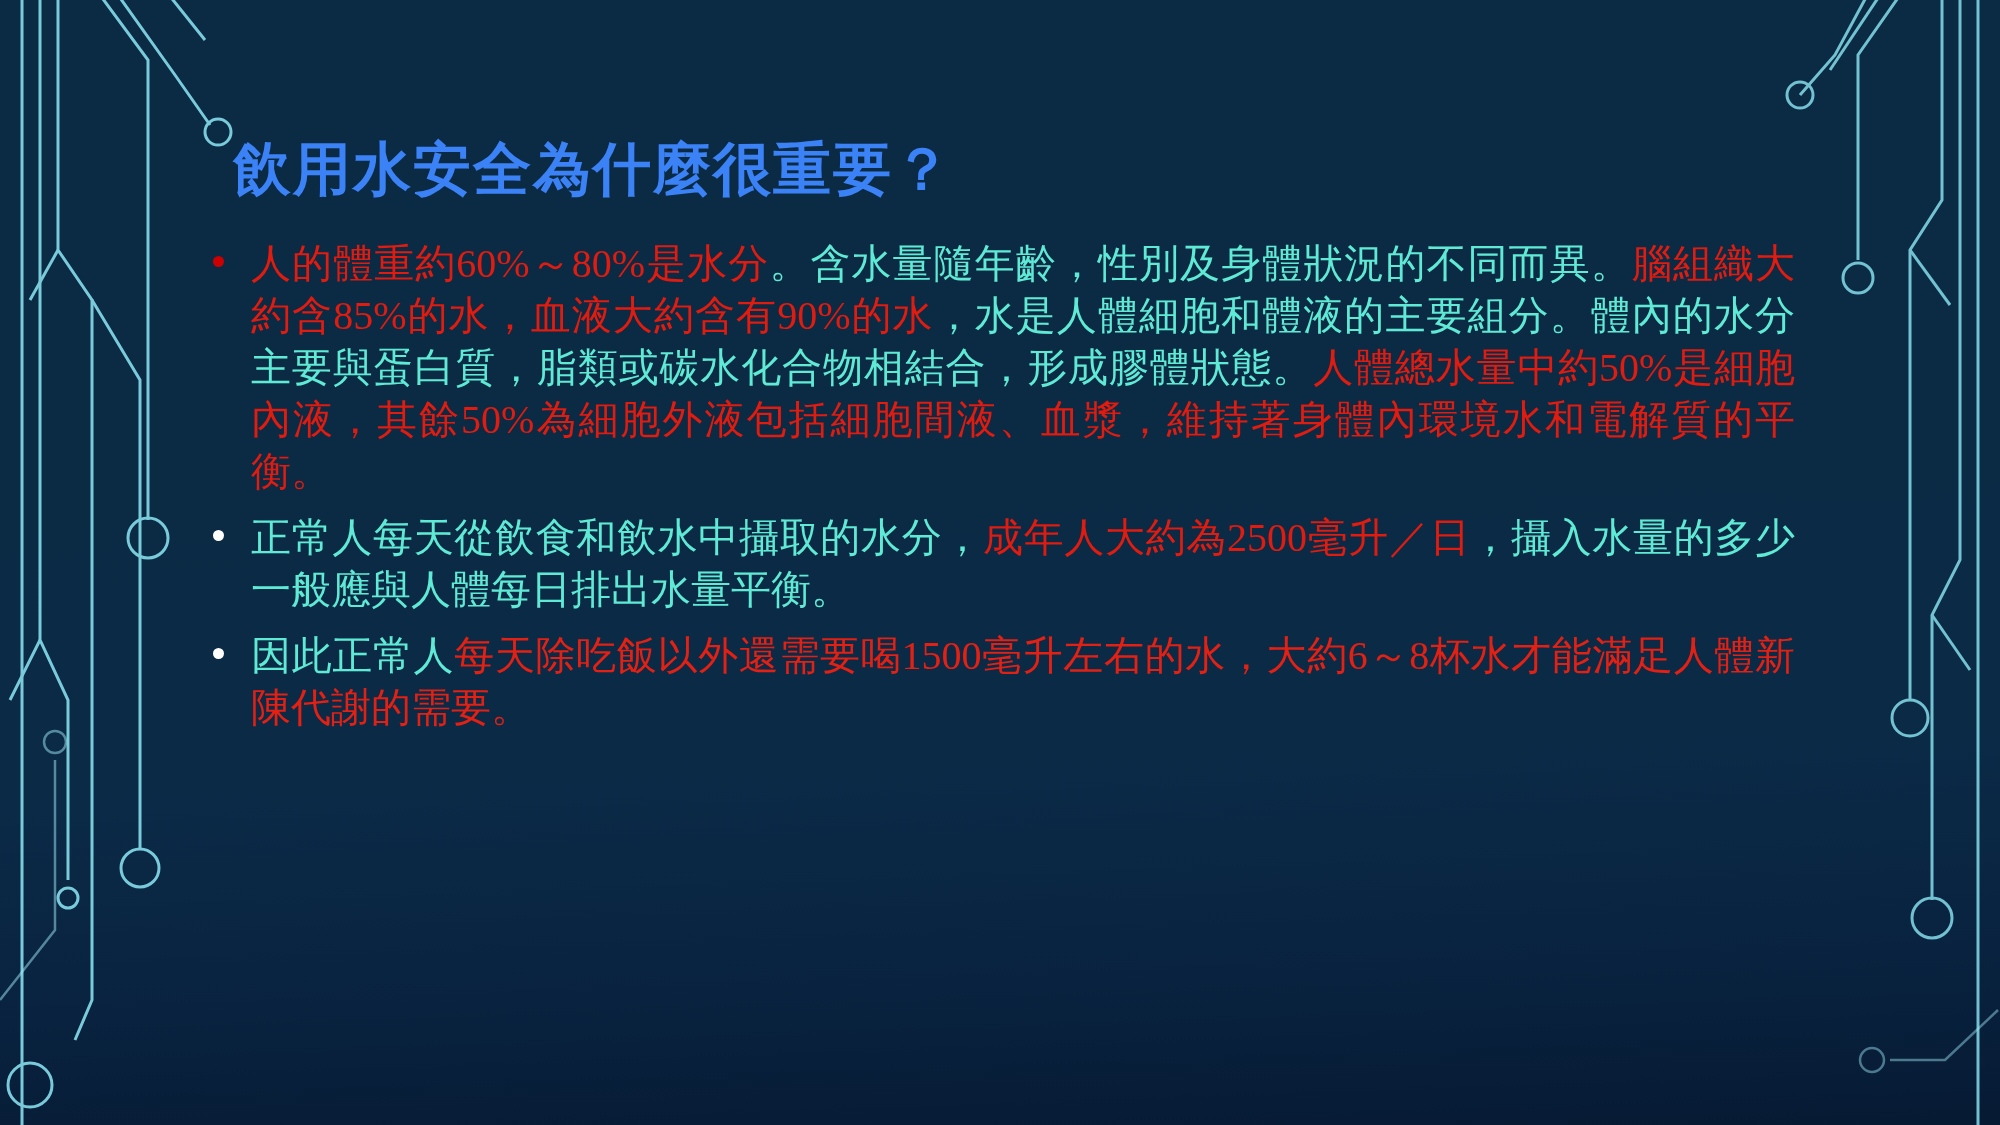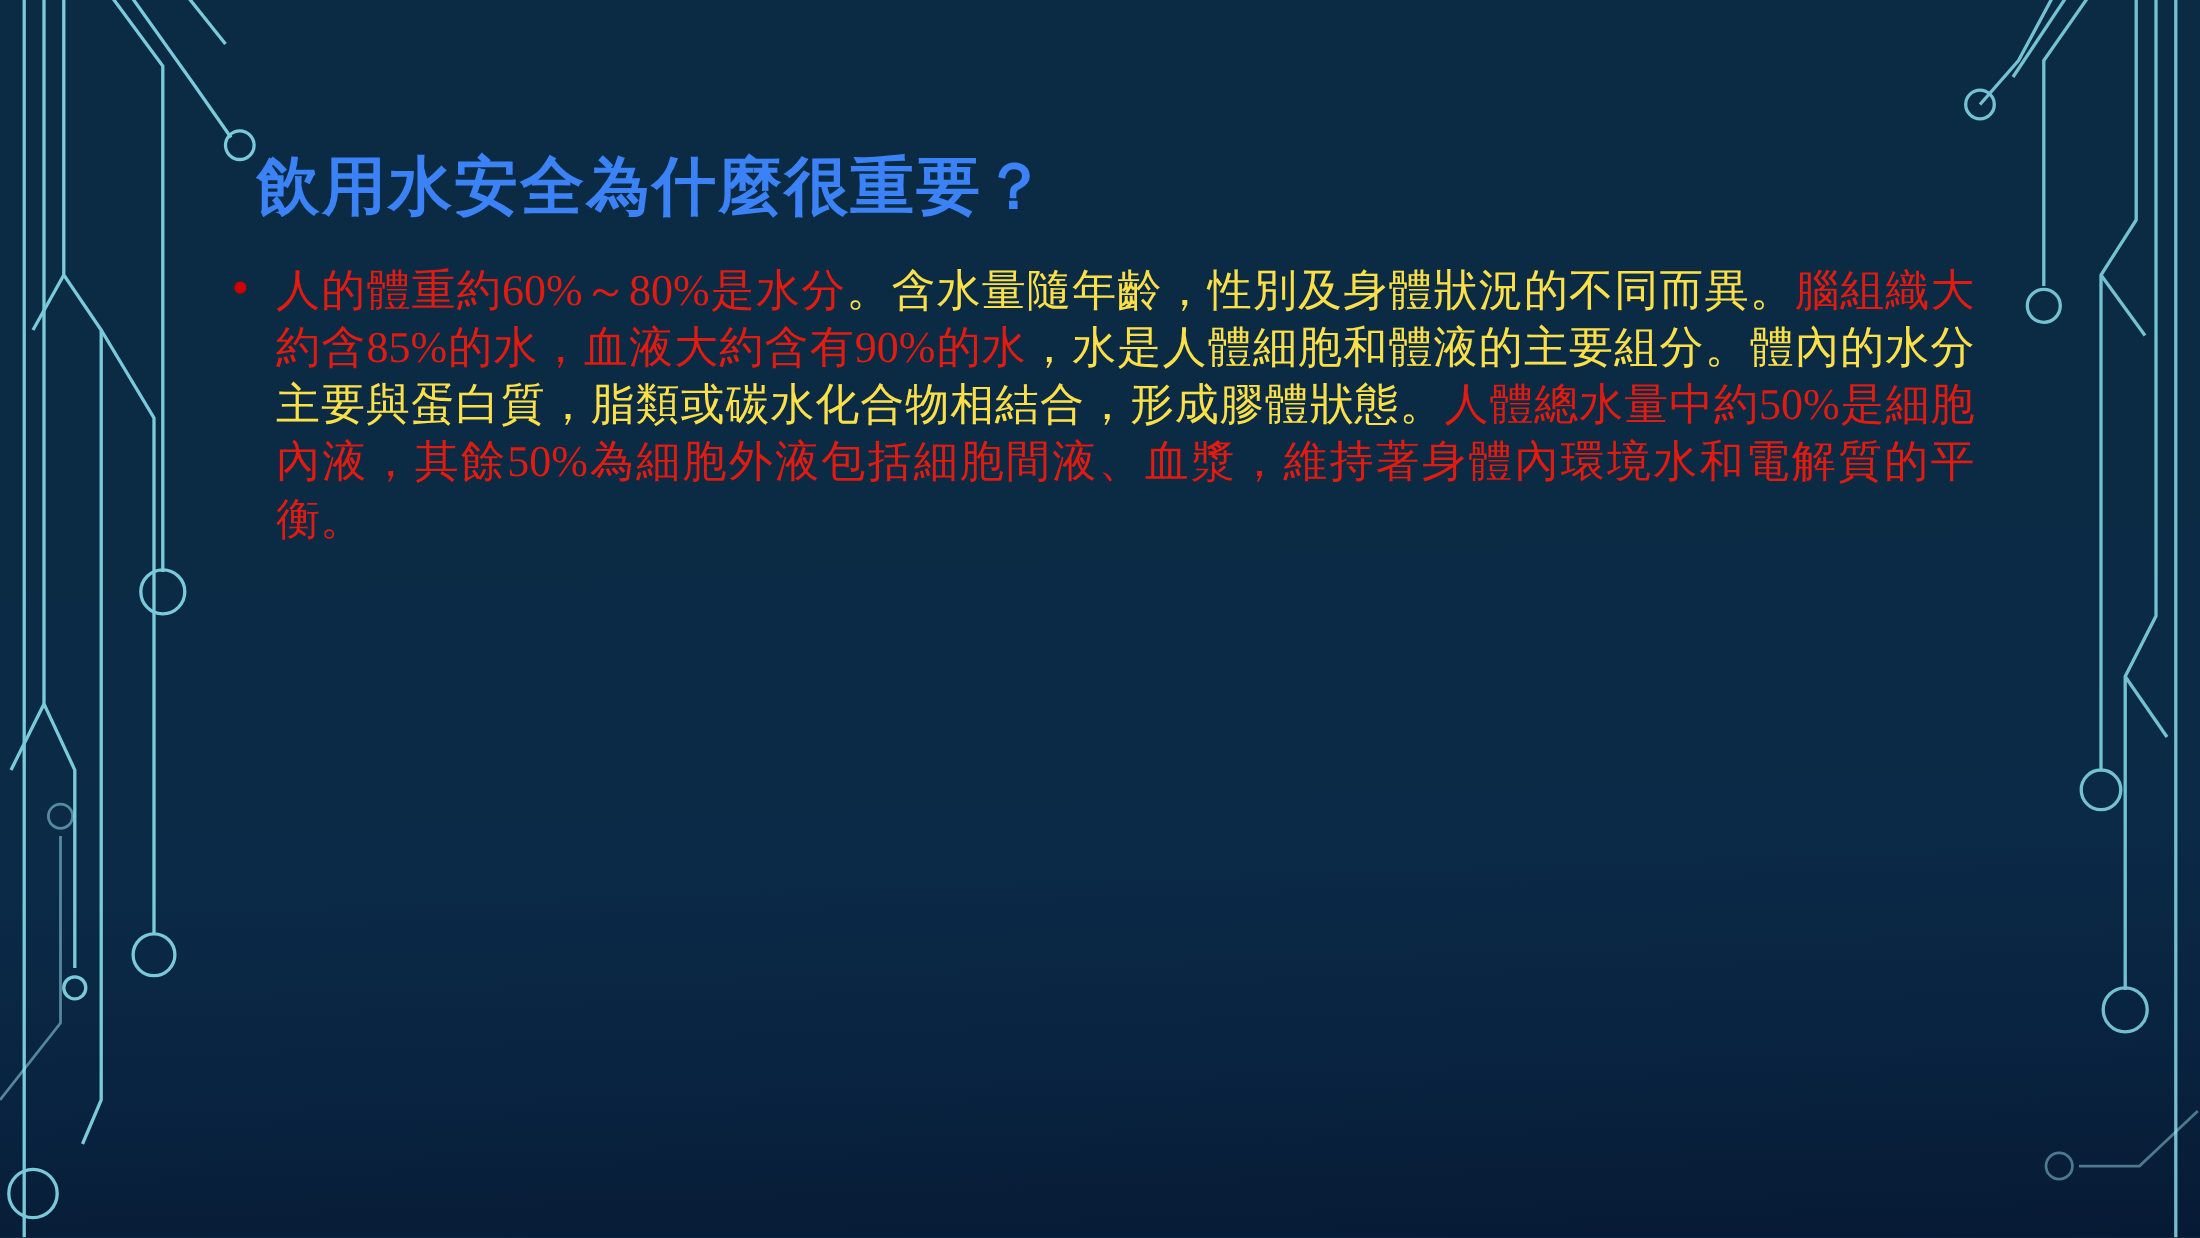--- a/index.html
+++ b/index.html
@@ -78,21 +78,21 @@
   }
   .bullet.b1 .dot { background: #cc0000; }
   .r {
     color: #e01b10;
     font-weight: normal;
   }
   .r-thin {
     color: #e22014;
     font-weight: normal;
   }
-  .w { color: #fde047; }
+  .w { color: #5eead4; }
   .bullet.b1 { letter-spacing: 0px; }
 </style>
 </head>
 <body>
 
 <div id="slide">
 
   <svg class="deco deco-left" width="260" height="1125" viewBox="0 0 260 1125" aria-hidden="true">
     <g fill="none" stroke="#8de8f6" stroke-width="3" opacity="0.85">
       <path d="M22 -10 L22 1135"></path>
@@ -142,17 +142,25 @@
     <h1 id="title">飲用水安全為什麼很重要？</h1>
 
     <div id="bullets">
 
       <div class="bullet b1">
         <span class="dot"></span>
         <span class="r">人的體重約60%～80%是水分</span><span class="w">。含水量隨年齡，性別及身體狀況的不同而異。</span><span class="r">腦組織大約含85%的水，血液大約含有90%的水</span><span class="w">，水是人體細胞和體液的主要組分。體內的水分主要與蛋白質，脂類或碳水化合物相結合，形成膠體狀態。</span><span class="r">人體總水量中約50%是細胞內液，其餘50%為細胞外液包括細胞間液、血漿，維持著身體內環境水和電解質的平衡。</span>
       </div>
 
 
+      <div class="bullet b3">
+        <span class="dot"></span>
+        <span class="w">正常人每天從飲食和飲水中攝取的水分，</span><span class="r">成年人大約為2500毫升／日</span><span class="w">，攝入水量的多少一般應與人體每日排出水量平衡。</span>
+      </div>
 
+      <div class="bullet b4">
+        <span class="dot"></span>
+        <span class="w">因此正常人</span><span class="r-thin">每天除吃飯以外還需要喝1500毫升左右的水，大約6～8杯水才能滿足人體新陳代謝的需要。</span>
+      </div>
 
     </div>
   </div>
 </div>
 
 </body></html>

